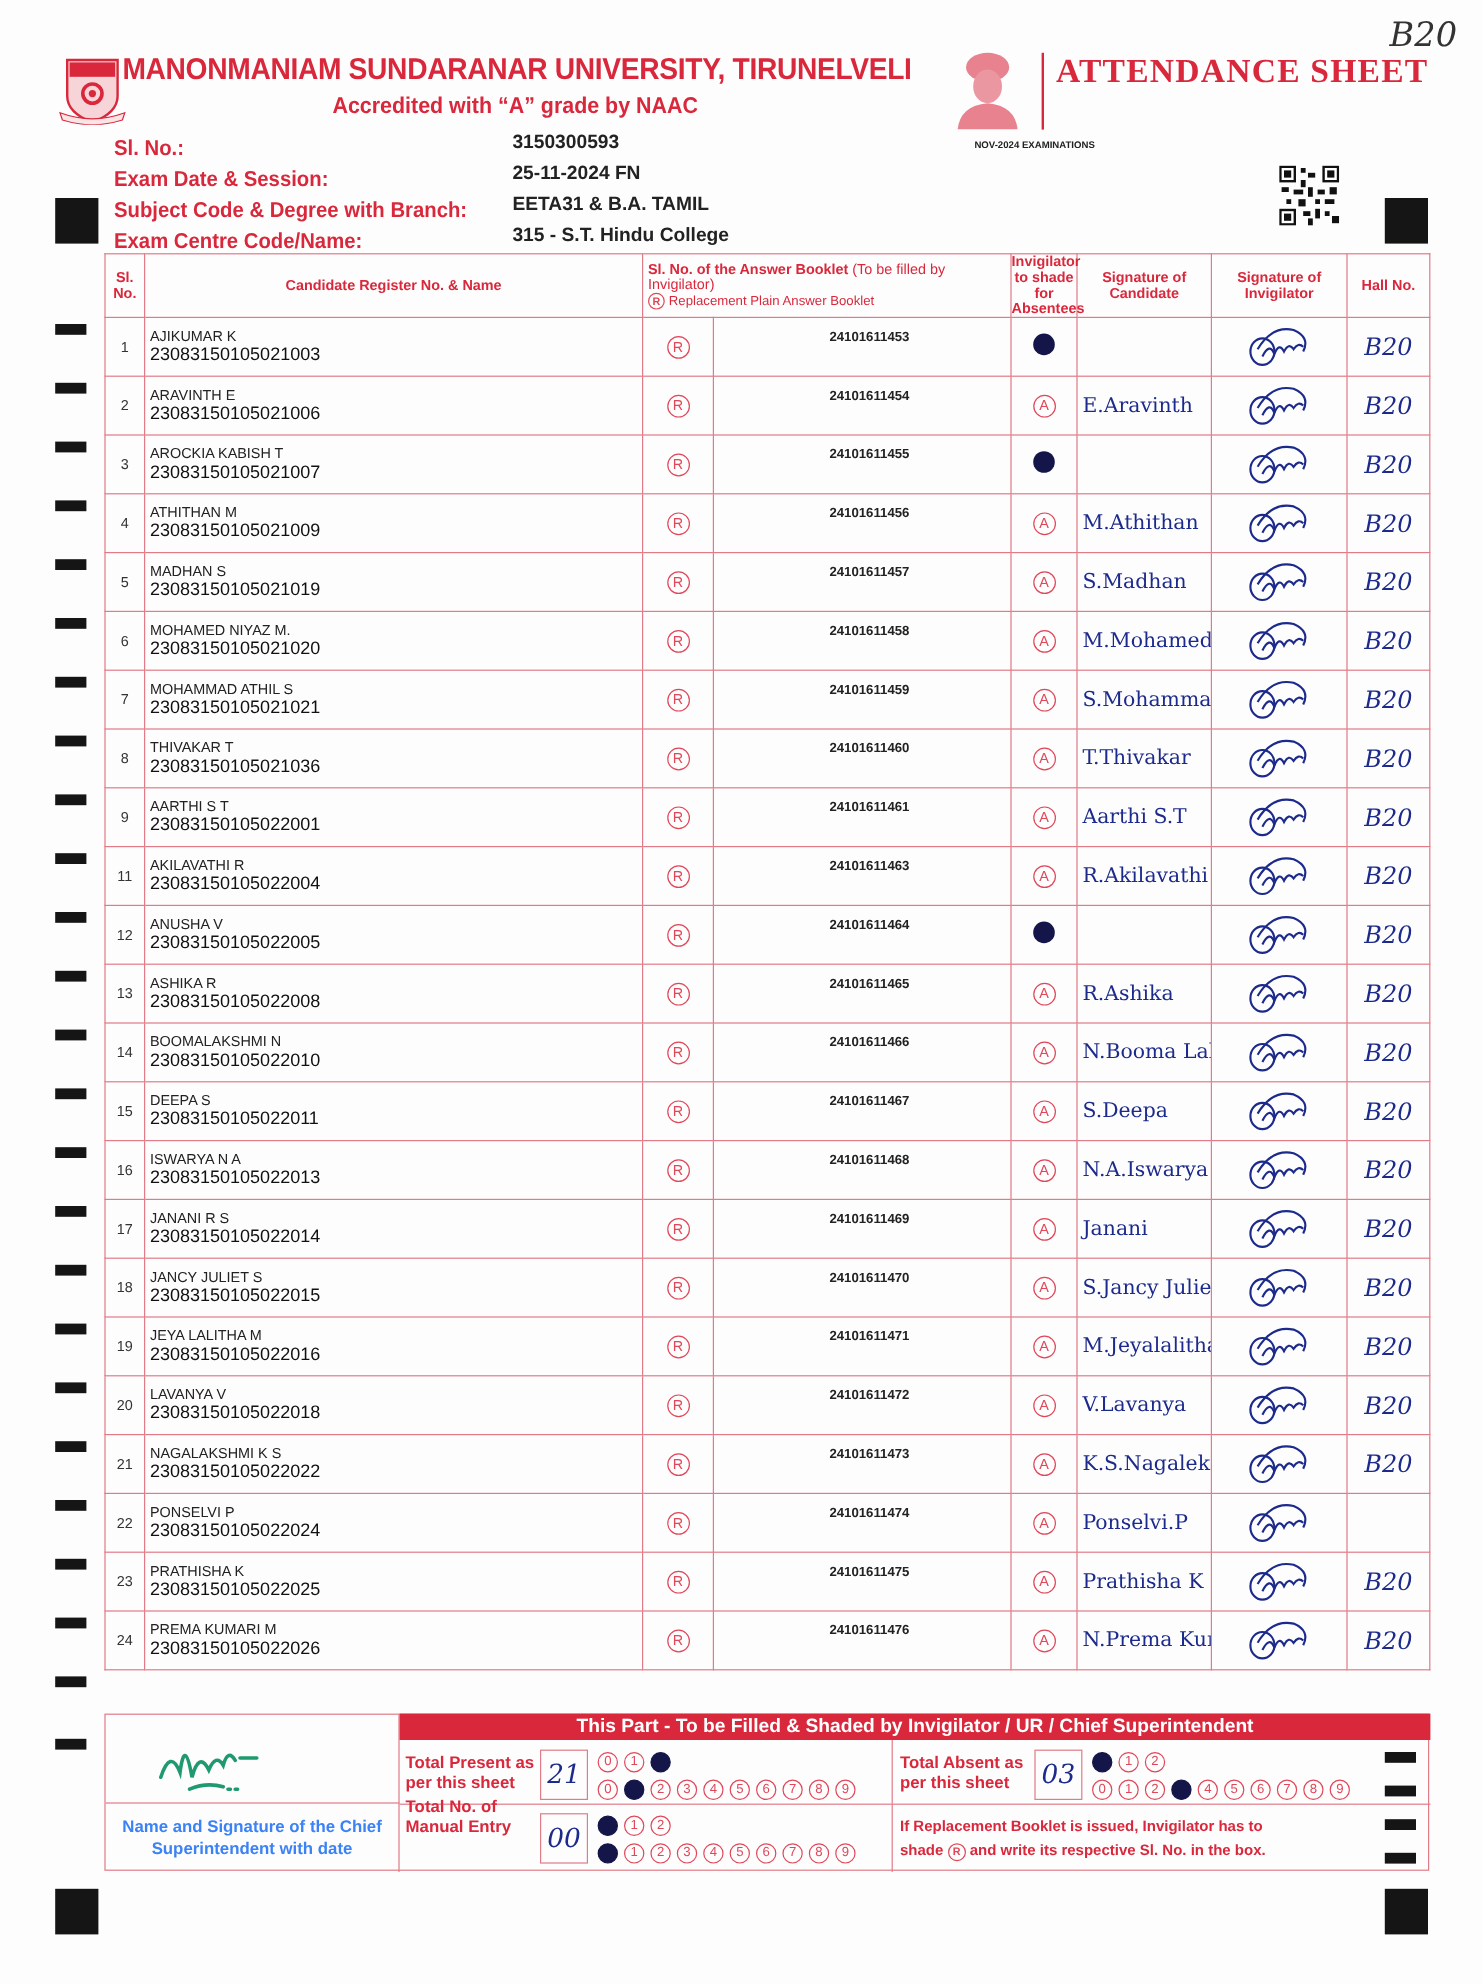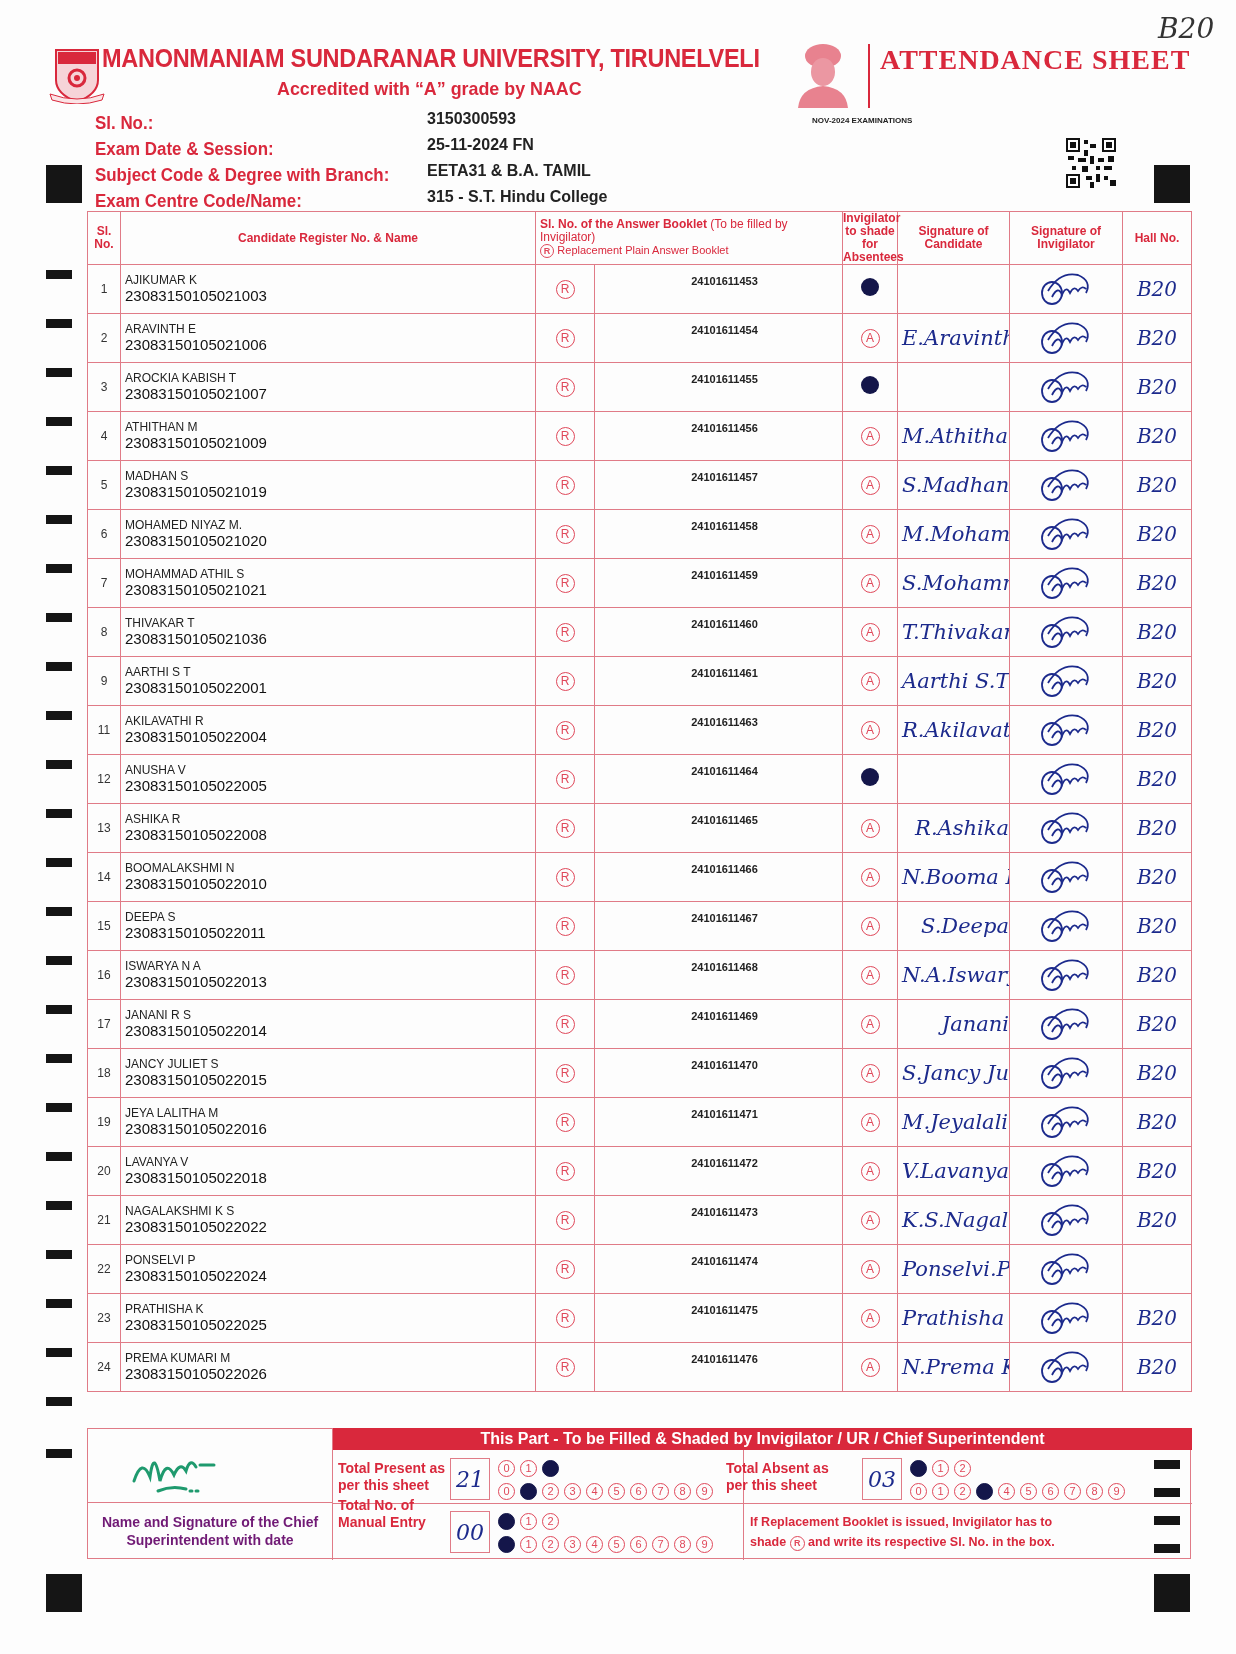--- a/index.html
+++ b/index.html
@@ -31,27 +31,27 @@
   th.small-h { font-size: 9px; line-height: 10px; }
   tr.cand-row td { height: 49px; }
   .slno { text-align: center; font-size: 12px; color: #333; }
   .cname { padding-left: 4px !important; }
   .cname .nm { font-size: 12px; color: #222; display: block; line-height: 14px; }
   .cname .reg { font-size: 15px; color: #111; display: block; line-height: 18px; }
   .rcirc, .acirc { display: inline-block; width: 19px; height: 19px; border: 1.4px solid #e0485a; border-radius: 50%; color: #e0485a; font-size: 12px; line-height: 16px; text-align: center; }
   .rcell, .acell { text-align: center; }
   .filled { display: inline-block; width: 18px; height: 18px; border-radius: 50%; background: #14164a; }
   .bookno { vertical-align: top !important; padding: 10px 0 0 12px !important; font-size: 11px; font-weight: bold; color: #222; text-align: center; }
-  .sig { font-family: "DejaVu Serif", serif; font-style: italic; color: #1c2a8c; font-size: 21px; padding-left: 4px !important; white-space: nowrap; overflow: hidden; text-align: right; }
+  .sig { font-family: "DejaVu Serif", serif; color: #1c2a8c; font-size: 17px; padding-left: 4px !important; white-space: nowrap; overflow: hidden; }
   .inv-sig { text-align: center; }
   .inv-sig svg { width: 56px; height: 40px; }
   .hall { font-family: "DejaVu Serif", serif; font-style: italic; color: #1c2a8c; font-size: 20px; text-align: center; }
   .footer { position: absolute; left: 87px; top: 1428px; width: 1104px; height: 131px; border: 1px solid #e07b87; }
   .cs-sign { position: absolute; left: 0; top: 0; width: 245px; height: 74px; border-right: 1px solid #e07b87; border-bottom: 1px solid #e07b87; }
-  .cs-label { position: absolute; left: 0; top: 74px; width: 245px; height: 57px; border-right: 1px solid #e07b87; text-align: center; color: #701a75; font-weight: bold; font-size: 14px; line-height: 18px; padding-top: 10px; }
+  .cs-label { position: absolute; left: 0; top: 74px; width: 245px; height: 57px; border-right: 1px solid #e07b87; text-align: center; color: #3b82f6; font-weight: bold; font-size: 14px; line-height: 18px; padding-top: 10px; }
   .banner { position: absolute; left: 245px; top: -1px; width: 859px; height: 22px; background: #d9283c; color: #fff; font-weight: bold; font-size: 16px; text-align: center; line-height: 22px; }
   .fbox { position: absolute; color: #d9283c; font-weight: bold; font-size: 14px; line-height: 17px; }
   .numbox { position: absolute; border: 1px solid #e07b87; width: 40px; height: 42px; font-family: "DejaVu Serif", serif; font-style: italic; color: #1c2a8c; font-size: 22px; text-align: center; line-height: 42px; }
   .bubbles { position: absolute; display: flex; gap: 5px; }
   .bub { width: 17px; height: 17px; border: 1.2px solid #e0485a; border-radius: 50%; color: #e0485a; font-size: 11px; line-height: 15px; text-align: center; }
   .bub.on { background: #14164a; border-color: #14164a; color: transparent; }
   .fdiv { position: absolute; background: #e07b87; }
   .note { position: absolute; left: 662px; top: 83px; color: #d9283c; font-weight: bold; font-size: 12.5px; line-height: 20px; }
 </style>
 </head>
@@ -579,21 +579,21 @@
         <span class="bub">3</span>
         <span class="bub">4</span>
         <span class="bub">5</span>
         <span class="bub">6</span>
         <span class="bub">7</span>
         <span class="bub">8</span>
         <span class="bub">9</span>
       </div>
 
     <div class="fdiv" style="left:655px;top:21px;width:1px;height:53px"></div>
-    <div class="fbox" style="left:638px;top:31px;width:112px">Total Absent as per this sheet</div>
+    <div class="fbox" style="left:662px;top:31px;width:112px">Total Absent as per this sheet</div>
     <div class="numbox" style="left:774px;top:29px">03</div>
     <div class="bubbles" id="absent-tens" style="left:822px;top:31px">
         <span class="bub on">0</span>
         <span class="bub">1</span>
         <span class="bub">2</span>
       </div>
     <div class="bubbles" id="absent-units" style="left:822px;top:54px">
         <span class="bub">0</span>
         <span class="bub">1</span>
         <span class="bub">2</span>

